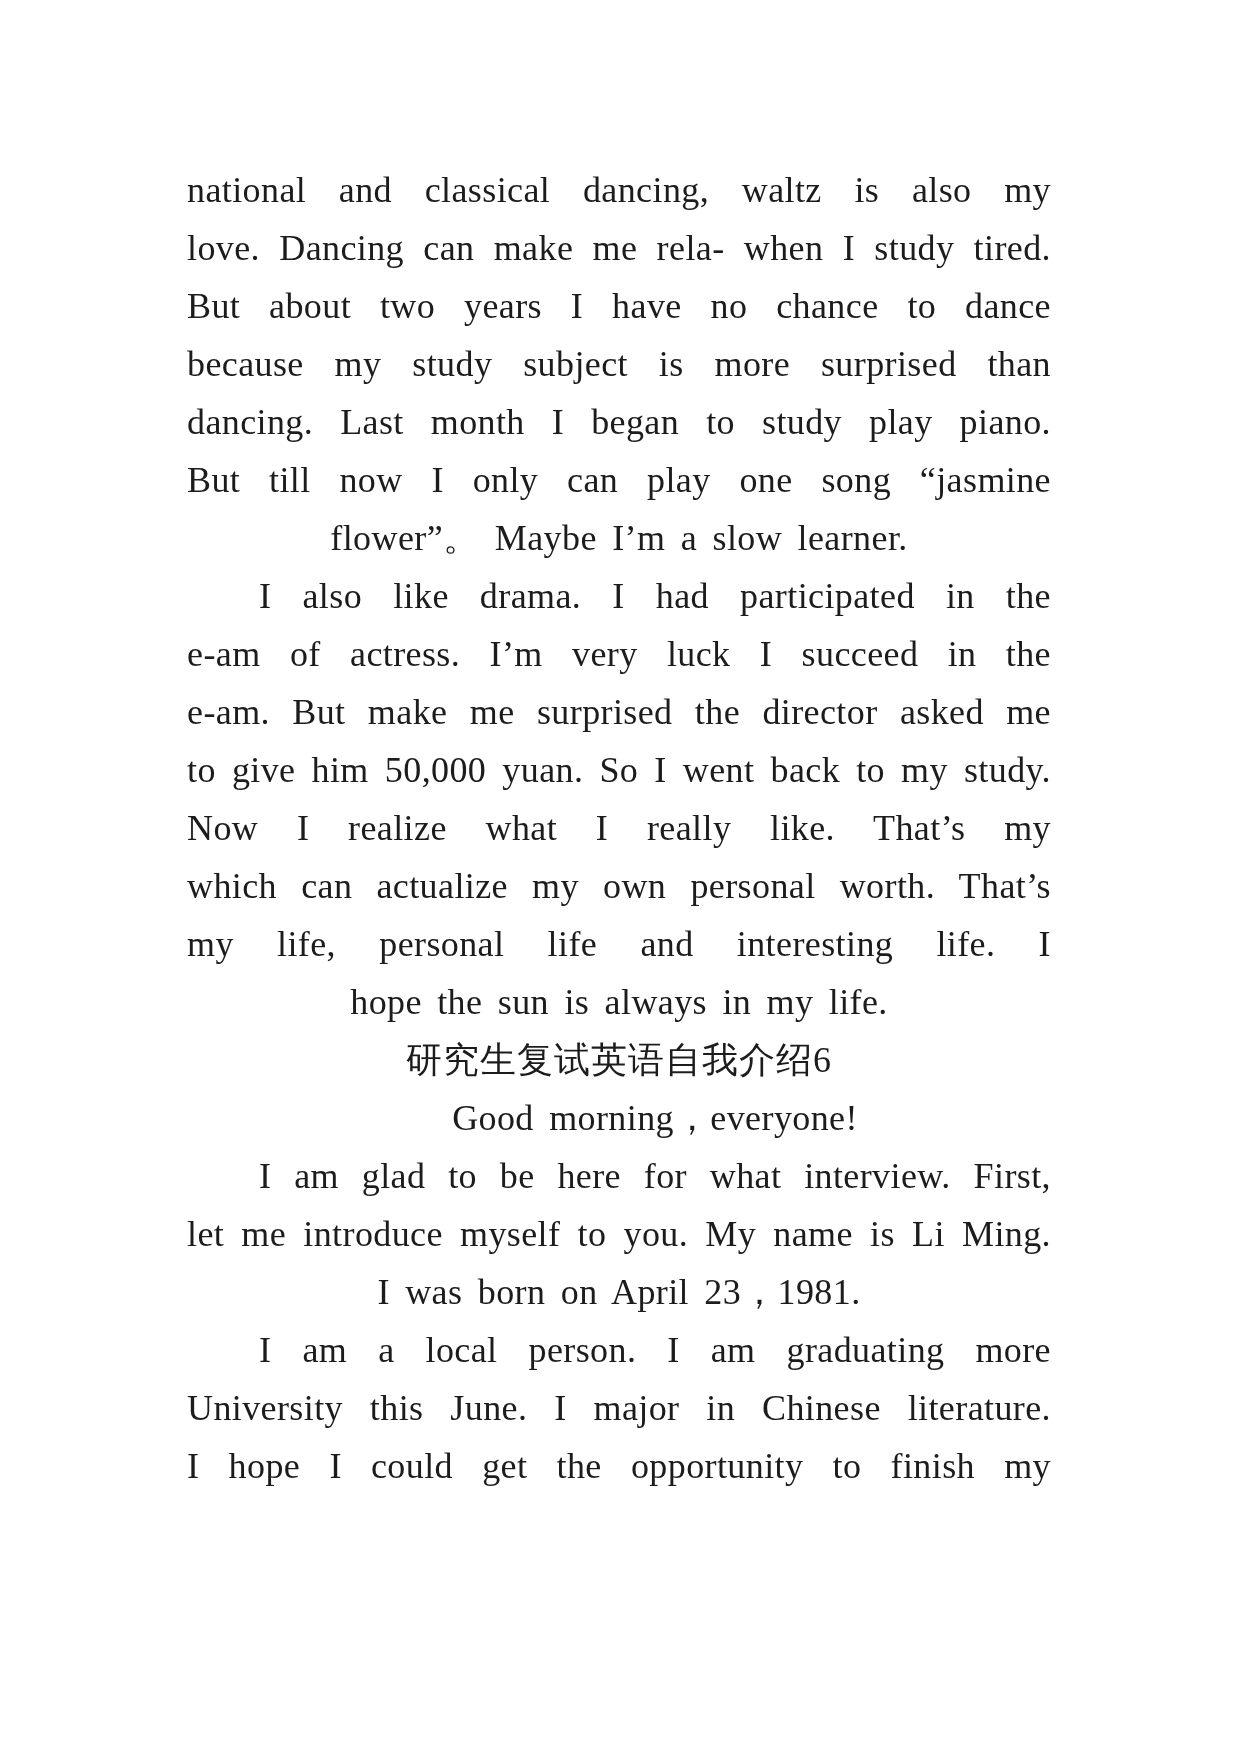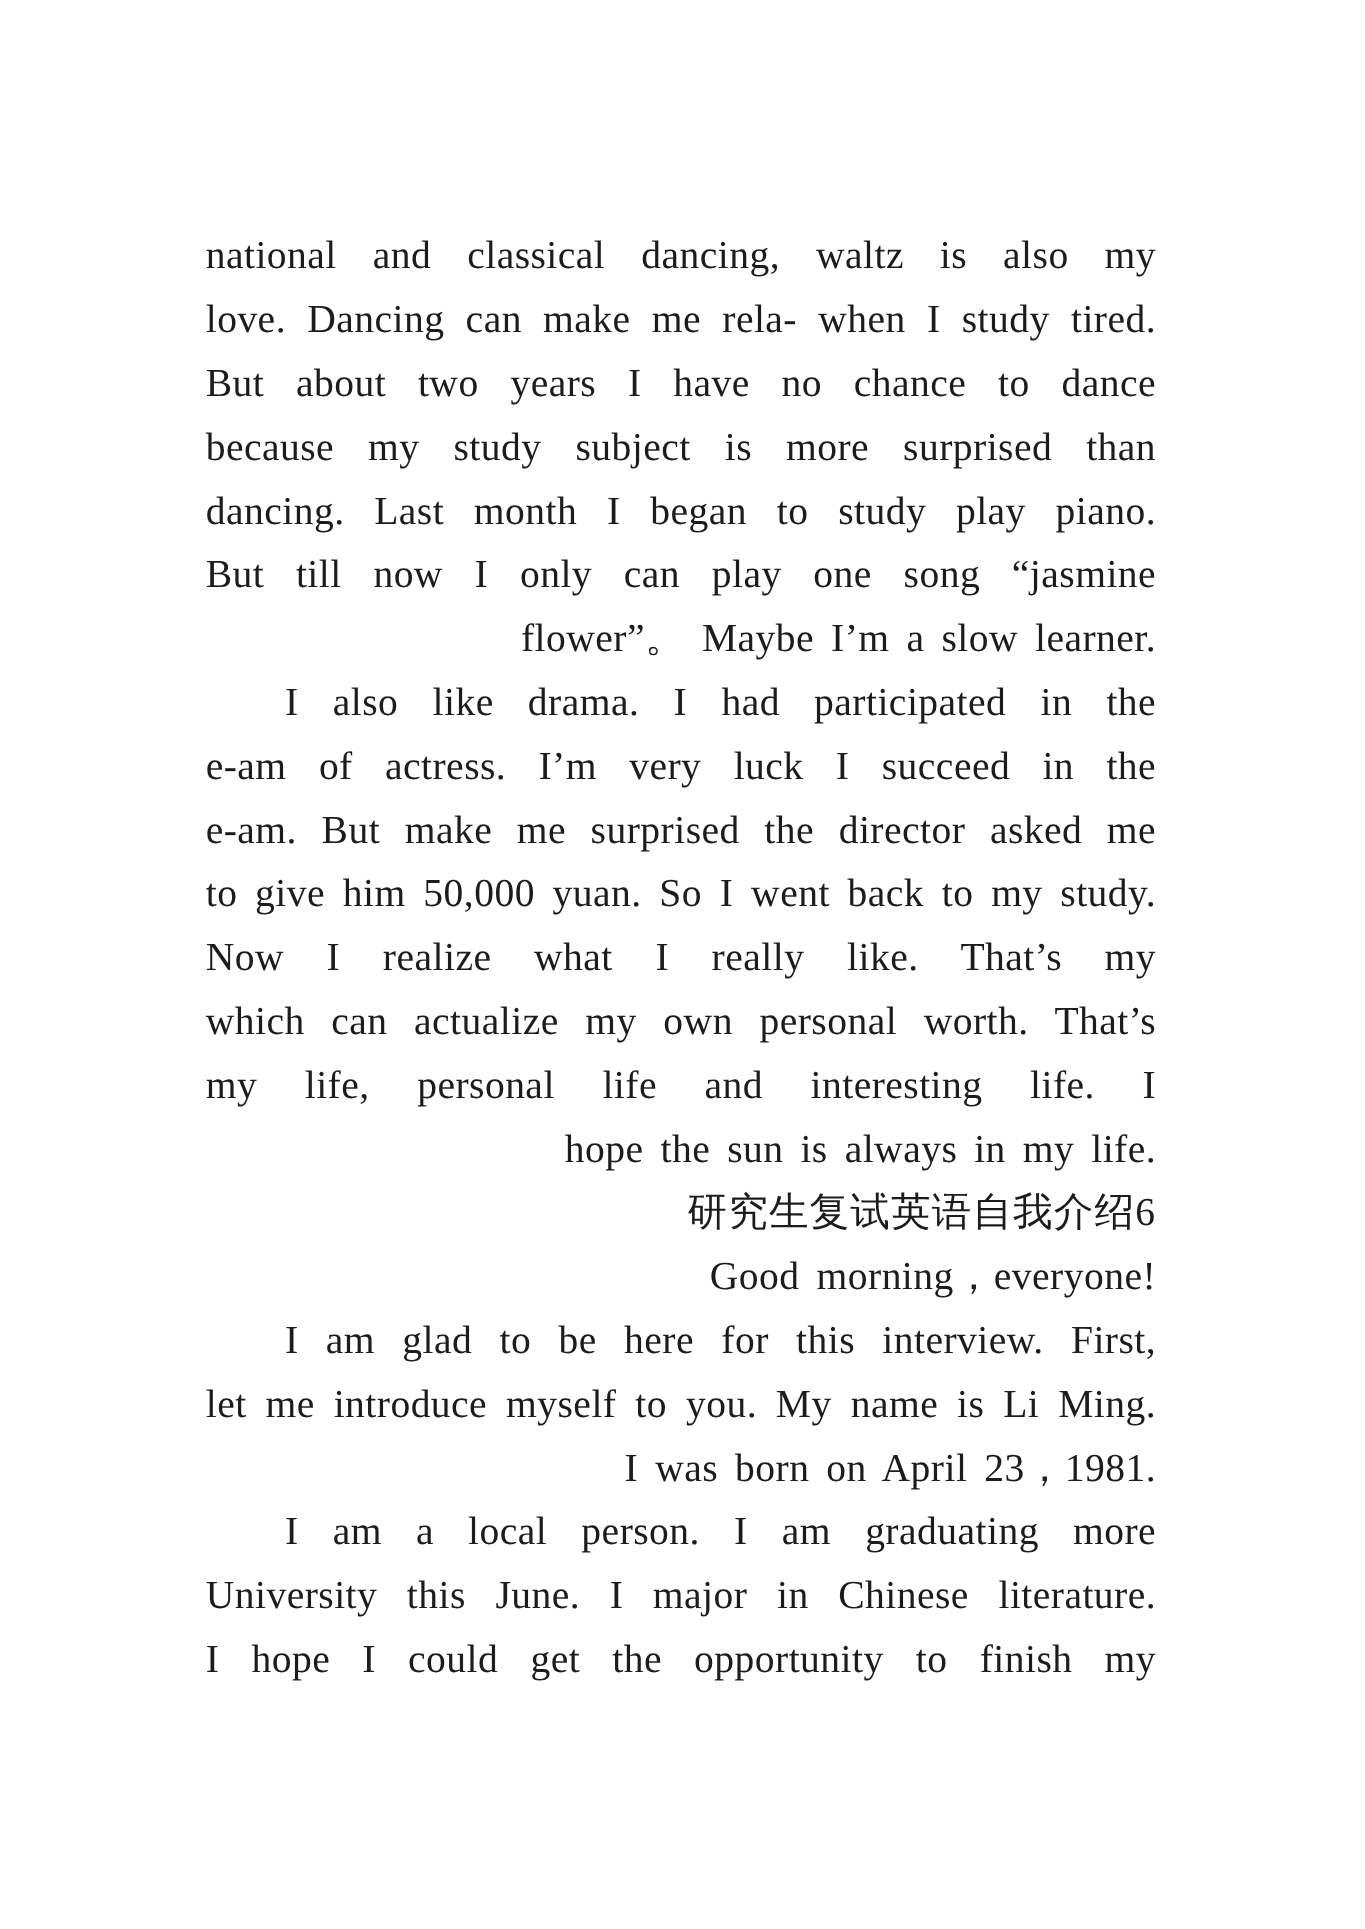--- a/index.html
+++ b/index.html
@@ -10,38 +10,37 @@
     width: 1241px;
     height: 1754px;
     background: #ffffff;
     position: relative;
     overflow: hidden;
   }
   .page {
     position: absolute;
     inset: 0;
     background: #ffffff;
-    margin-top: 42px;
   }
   .content {
     position: absolute;
     left: 187px;
     top: 161px;
     width: 864px;
     font-family: "Liberation Serif", "DejaVu Serif", serif;
     font-size: 36px;
     line-height: 58px;
     color: #1c1c1c;
     font-weight: 400;
     letter-spacing: 0.4px;
     word-spacing: 6px;
   }
   .line {
     height: 58px;
-    text-align: right;
+    text-align: center;
     white-space: normal;
   }
   .line.just {
     text-align: justify;
     text-align-last: justify;
   }
   .line.ind {
     padding-left: 72px;
   }
   .line.heading {
@@ -63,20 +62,20 @@
       <div class="line just ind">I also like drama. I had participated in the</div>
       <div class="line just">e-am of actress. I’m very luck I succeed in the</div>
       <div class="line just">e-am. But make me surprised the director asked me</div>
       <div class="line just">to give him 50,000 yuan. So I went back to my study.</div>
       <div class="line just">Now I realize what I really like. That’s my</div>
       <div class="line just">which can actualize my own personal worth. That’s</div>
       <div class="line just">my life, personal life and interesting life. I</div>
       <div class="line">hope the sun is always in my life.</div>
       <div class="line heading">研究生复试英语自我介绍6</div>
       <div class="line ind">Good morning，everyone!</div>
-      <div class="line just ind">I am glad to be here for this interview. First,</div>
+      <div class="line just ind">I am glad to be here for what interview. First,</div>
       <div class="line just">let me introduce myself to you. My name is Li Ming.</div>
       <div class="line">I was born on April 23，1981.</div>
       <div class="line just ind">I am a local person. I am graduating more</div>
       <div class="line just">University this June. I major in Chinese literature.</div>
       <div class="line just">I hope I could get the opportunity to finish my</div>
     </div>
 </div>
 
 </body></html>

